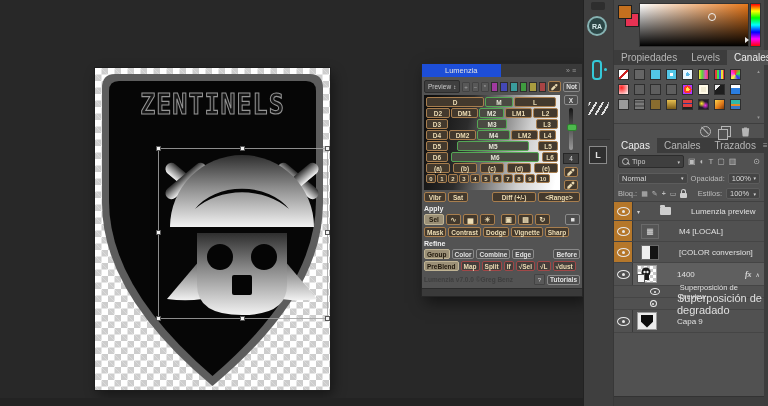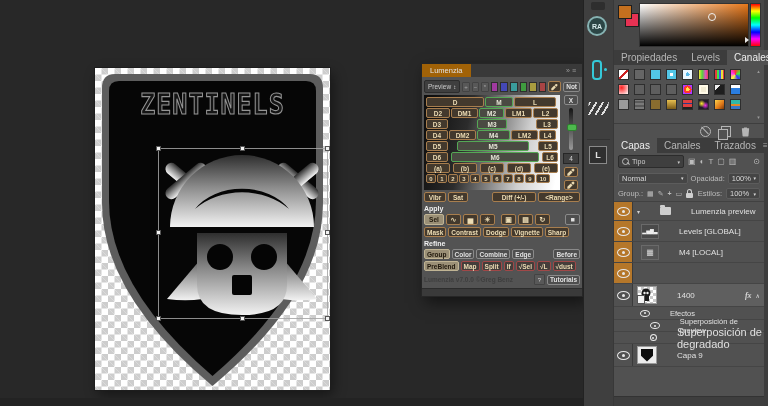--- a/index.html
+++ b/index.html
@@ -17,21 +17,21 @@
     font:bold 25px "DejaVu Sans Mono",monospace;letter-spacing:1px;color:#151515;
     -webkit-text-stroke:1px #949494;transform:scaleY(1.1)}
   #bbox{left:63px;top:80px;width:168px;height:169px;border:1px solid rgba(165,165,165,.85)}
   .h{position:absolute;width:5px;height:5px;background:#f2f2f2;border:1px solid #555;box-sizing:border-box}
   .bottombar{left:0;bottom:0;width:583px;height:8px;background:#232323}
 
   
   #lum{left:421px;top:63px;width:162px;background:#535353;border:1px solid #262626;
        box-shadow:4px 6px 14px rgba(0,0,0,.5);box-sizing:border-box;font-family:"Liberation Sans",sans-serif}
   .ph{height:13px;background:#393939;display:flex;align-items:stretch}
-  .ptab{background:#a16207;padding:0 8px;font-size:7.5px;color:#e2e2e2;line-height:13px}
+  .ptab{background:#1d4ed8;padding:0 23px;font-size:7.5px;color:#e2e2e2;line-height:13px}
   .phico{margin-left:auto;color:#9a9a9a;font-size:7px;line-height:13px;padding-right:4px;letter-spacing:2px}
   .pc{padding:3px 2px 3px 2px}
   .lrow{display:flex;align-items:center;gap:2px;margin-top:2px}
   .btn{display:inline-flex;align-items:center;justify-content:center;height:10px;
        font:bold 6.5px "Liberation Sans",sans-serif;color:#ecdcb4;background:#43392d;
        border:1px solid #a87e4e;border-radius:2px;box-sizing:border-box;padding:0 2px;white-space:nowrap}
   .btn.green{border-color:#55a855;background:#4a4a42;color:#e6e6d6}
   .btn.gray{border-color:#8a8a8a;background:#4e4e4e;color:#e0e0e0}
   .btn.red{border-color:#a04848;background:#443d3a}
   .btn.lit{background:#9a8f76;color:#20180c;border-color:#c0b494}
@@ -468,21 +468,21 @@
           <span>Normal</span>
           <span style="font-size:5px">▾</span>
         </span>
         <span style="margin-left:auto">Opacidad:</span>
         <span class="selbox" style="width:34px">
           <span>100%</span>
           <span style="font-size:5px">▾</span>
         </span>
       </div>
       <div class="lockrow">
-        <span>Group.:</span>
+        <span>Bloq.:</span>
         <span class="fic" style="font-size:7px">▦</span>
         <span class="fic" style="font-size:7px">✎</span>
         <span class="fic" style="font-size:7px;font-weight:bold">+</span>
         <span class="fic" style="font-size:7px">▭</span>
         <span class="lock"></span>
         <span style="margin-left:auto">Estilos:</span>
         <span class="selbox" style="width:34px">
           <span>100%</span>
           <span style="font-size:5px">▾</span>
         </span>
@@ -496,41 +496,34 @@
           <span style="font-size:6px;color:#cfcfcf">▾</span>
           <span class="folder"></span>
           <span>Lumenzia preview</span>
         </span>
       </div>
       <div class="lyr" style="height:20px">
         <span class="eyecell orange">
             <span class="eye"></span>
           </span>
         <span class="lcontent" style="padding-left:8px">
-          <span class="thumbbox">
-              <span class="histo">▂▅▇▃</span>
-            </span>
-          <span>Levels [GLOBAL]</span>
-        </span>
-      </div>
-      <div class="lyr" style="height:20px">
-        <span class="eyecell orange">
-            <span class="eye"></span>
-          </span>
-        <span class="lcontent" style="padding-left:8px">
           <span class="thumbbox gridthumb">
               <span style="font-size:8px;color:#ddd">▦</span>
             </span>
           <span>M4 [LOCAL]</span>
         </span>
       </div>
       <div class="lyr" style="height:20px">
         <span class="eyecell orange">
             <span class="eye"></span>
           </span>
+        <span class="lcontent" style="padding-left:8px">
+          <span class="thumbbox colconv"></span>
+          <span>[COLOR conversion]</span>
+        </span>
       </div>
       <div class="lyr" style="height:22px">
         <span class="eyecell">
             <span class="eye"></span>
           </span>
         <span class="lcontent selected">
           <span class="thumb1600">
             <svg width="12" height="14" viewBox="0 0 12 14" style="position:absolute;left:2px;top:1px">
               <circle cx="6" cy="5" r="4.5" fill="#1a1a1a"></circle>
                 <rect x="3" y="8" width="6" height="5" fill="#1a1a1a"></rect>
@@ -539,26 +532,20 @@
             </svg>
             <span class="badge"></span>
           </span>
           <span>1400</span>
           <span class="fx">
             <span class="fxtext">fx</span>
             <span style="font-size:6px">∧</span>
           </span>
         </span>
       </div>
-      <div class="lyr" style="height:12px">
-        <span class="lcontent" style="padding-left:26px;font-size:7.5px">
-          <span class="eye sm"></span>
-          <span>Efectos</span>
-        </span>
-      </div>
       <div class="lyr" style="height:11px">
         <span class="lcontent" style="padding-left:36px;font-size:7.5px">
           <span class="eye sm"></span>
           <span>Superposición de preview</span>
         </span>
       </div>
       <div class="lyr" style="height:11px">
         <span class="lcontent" style="padding-left:36px;font-size:11px">
           <span class="eye sm"></span>
           <span>Superposición de degradado</span>

